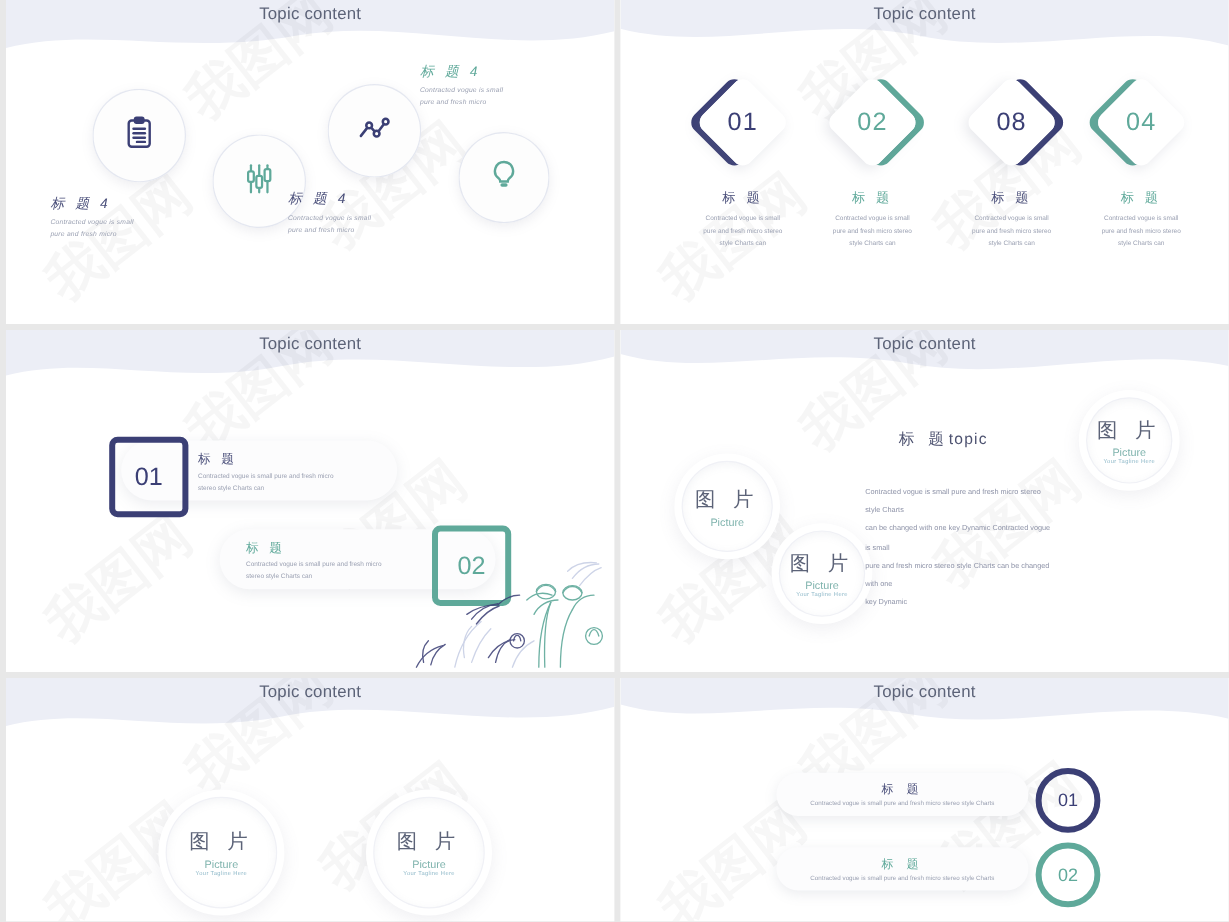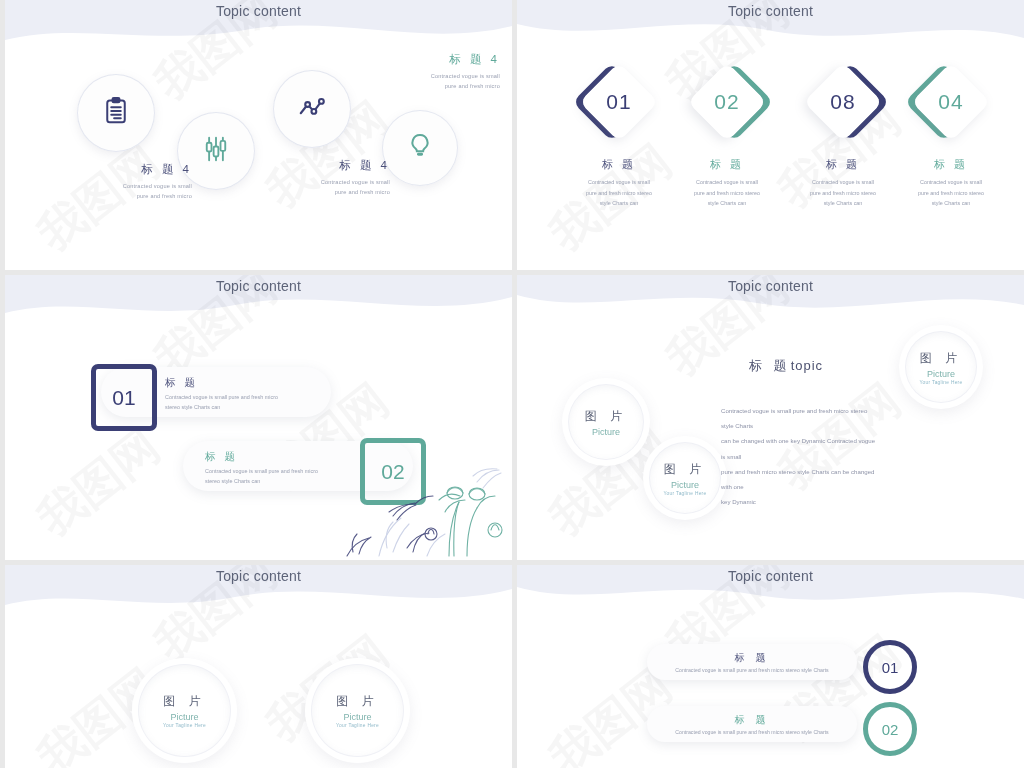--- a/index.html
+++ b/index.html
@@ -58,21 +58,21 @@
     border-radius:50%;
     background:#fdfdfd;
     box-shadow:0 3px 10px rgba(120,125,150,.13), 0 0 0 1px rgba(225,228,238,.9) inset;
     display:flex;align-items:center;justify-content:center;
   }
   .s1-c1{left:72px;top:74px;width:78px;height:78px;}
   .s1-c2{left:172px;top:112px;width:78px;height:78px;}
   .s1-c3{left:268px;top:70px;width:78px;height:78px;}
   .s1-c4{left:377px;top:110px;width:76px;height:76px;}
   .lbl{
-    position:absolute;text-align:right;
+    position:absolute;text-align:left;font-style:italic;
   }
   .lbl .h{
     font-size:11.5px;letter-spacing:3px;margin-bottom:4px;
   }
   .lbl .p{
     font-size:5.6px;line-height:1.85;color:#9aa0b2;letter-spacing:.2px;
   }
   .navy{color:#3b3f75;}
   .teal{color:#5fa99a;}
   .navy-t{color:#4a4f7a;}
@@ -133,21 +133,21 @@
   .pic{
     position:absolute;border-radius:50%;
     background:#fff;
     box-shadow:0 4px 14px rgba(120,125,150,.12);
     display:flex;flex-direction:column;align-items:center;justify-content:center;
   }
   .pic::before{
     content:"";position:absolute;inset:7px;border-radius:50%;
     box-shadow:0 0 0 1px #f0f1f6, inset 0 2px 7px rgba(140,145,165,.10);
   }
-  .pic .cn{font-size:12px;letter-spacing:5px;color:#5c6378;position:relative;}
+  .pic .cn{font-size:17px;letter-spacing:5px;color:#5c6378;position:relative;}
   .pic .en{font-size:9px;color:#7fb3ad;margin-top:2px;position:relative;}
   .pic .tag{font-size:4.8px;color:#8fb9c9;margin-top:1px;letter-spacing:.3px;position:relative;}
 
   
   .s4-h{position:absolute;font-size:13px;letter-spacing:1px;color:#4d5270;}
   .s4-h .cn{letter-spacing:4px;}
   .s4-p{position:absolute;font-size:6.1px;line-height:2.5;color:#8e93a8;width:160px;}
 
   
   .s6-pill{

